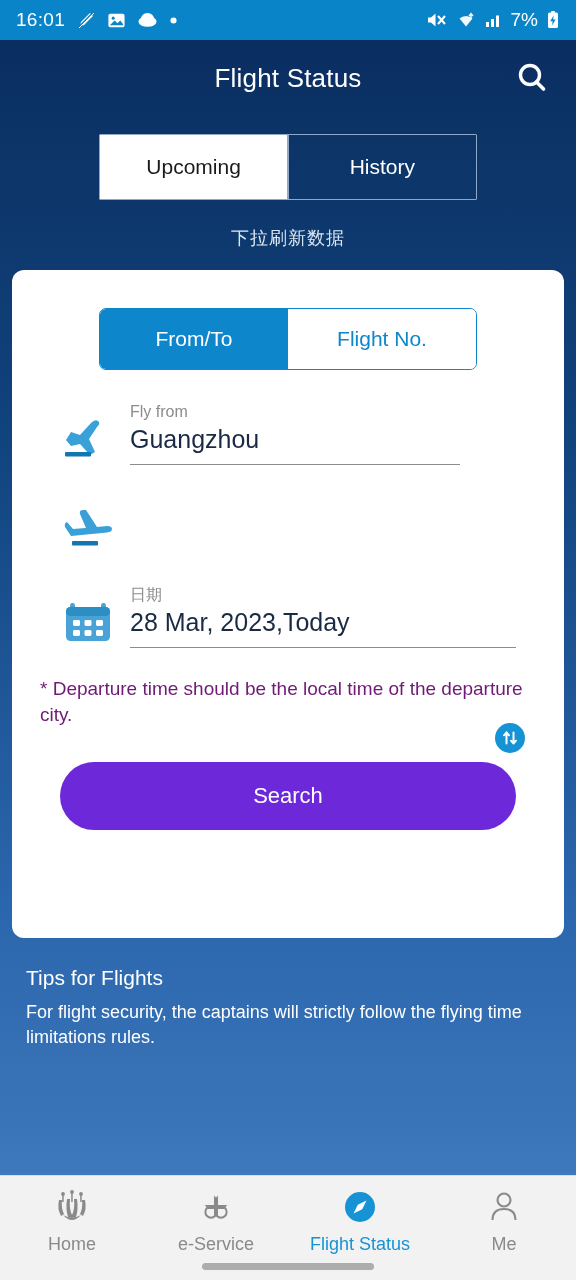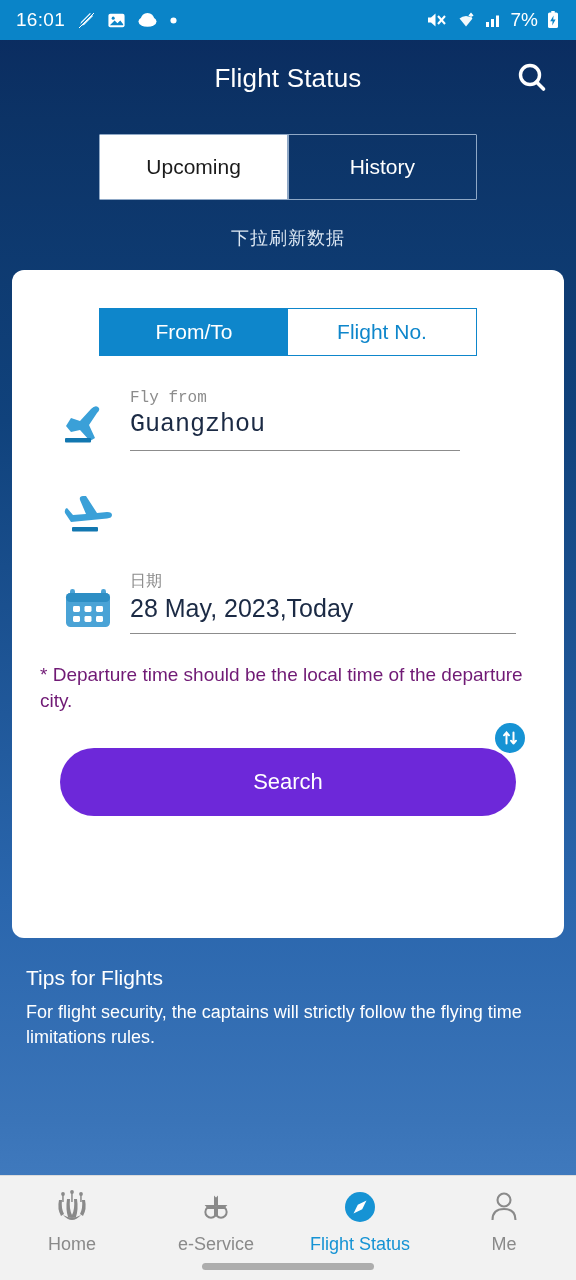--- a/index.html
+++ b/index.html
@@ -75,23 +75,23 @@
     margin:20px 12px 0;
     background:#fff;
     border-radius:12px;
     padding:38px 0 0;
     height:668px;
     position:relative;
   }
 
   .mode-wrap {
     margin:0 auto;
-    width:378px; height:48px;
+    width:378px; height:62px;
     border:1.5px solid #0e86cb;
-    border-radius:0;
+    border-radius:7px;
     display:flex; overflow:hidden;
   }
   .mode { flex:1; display:flex; align-items:center; justify-content:center;
           font-size:21px; cursor:pointer; }
   .mode.active { background:#0e86cb; color:#fff; }
   .mode.inactive { background:#fff; color:#0e86cb; }
 
   
   .field {
     display:flex; align-items:flex-end;
@@ -108,21 +108,21 @@
     font-size:16px; color:#8c8c8c; margin-bottom:2px; line-height:20px;
   }
   .field-value {
     font-size:25px; color:#1b2a44; padding-bottom:8px;
     border-bottom:1.3px solid #8c8c8c;
     line-height:34px; min-height:42px;
   }
   .field-value.placeholder { color:#9a9a9a; }
   .field-value.short { margin-right:56px; }
 
-  .f1 { margin-top:32px;font-family:Liberation Mono, monospace; }
+  .f1 { margin-top:32px; }
   .f2 { margin-top:34px; }
   .f3 { margin-top:26px; }
 
   .swap-btn {
     position:absolute; right:38px; top:452px;
     width:32px; height:32px; cursor:pointer;
   }
 
   .note {
     margin:26px 28px 0;
@@ -278,21 +278,21 @@
             <rect x="22.5" y="25" width="7" height="6" rx="1.4"></rect>
             <rect x="34" y="25" width="7" height="6" rx="1.4"></rect>
             <rect x="11" y="35" width="7" height="6" rx="1.4"></rect>
             <rect x="22.5" y="35" width="7" height="6" rx="1.4"></rect>
             <rect x="34" y="35" width="7" height="6" rx="1.4"></rect>
           </g>
         </svg>
       </span>
       <span class="field-body">
         <span class="field-label">日期</span>
-        <div class="field-value">28 May, 2023,Today</div>
+        <div class="field-value">28 Mar, 2023,Today</div>
       </span>
     </div>
 
     <div class="note">* Departure time should be the local time of the departure city.</div>
 
     <div class="search-action">Search</div>
   </div>
 
   <div class="tips">
     <div class="tips-title">Tips for Flights</div>

